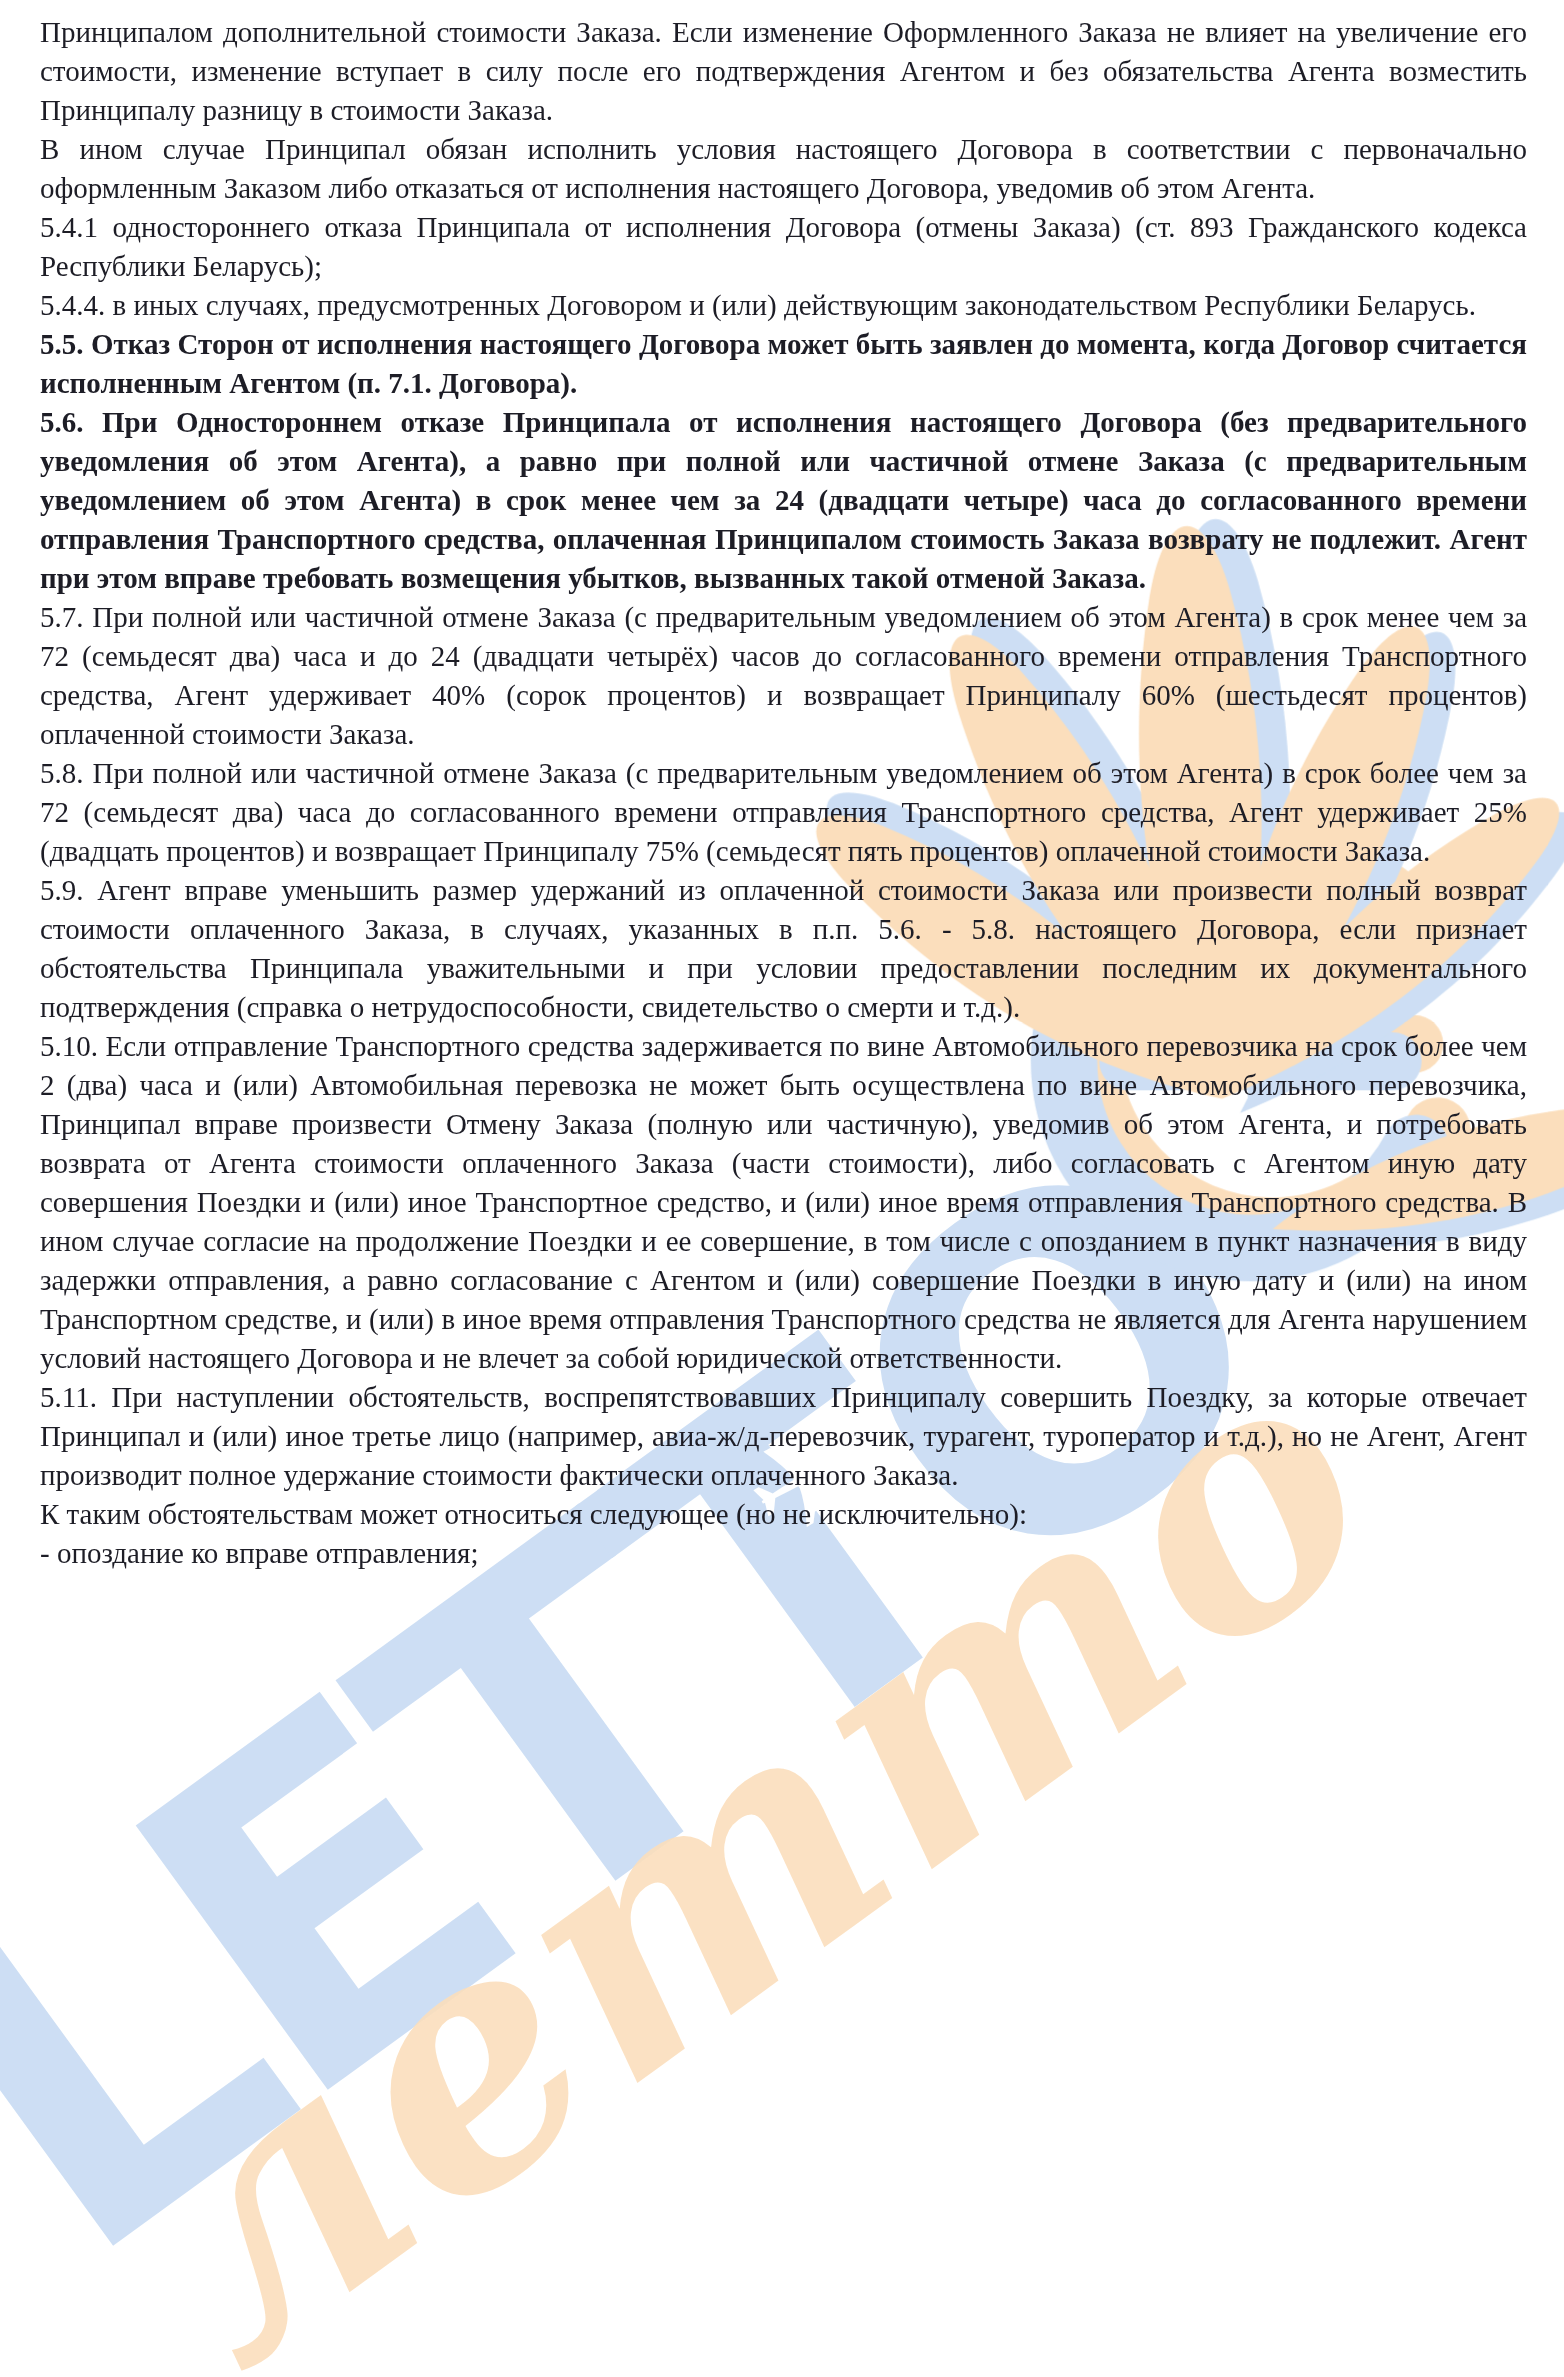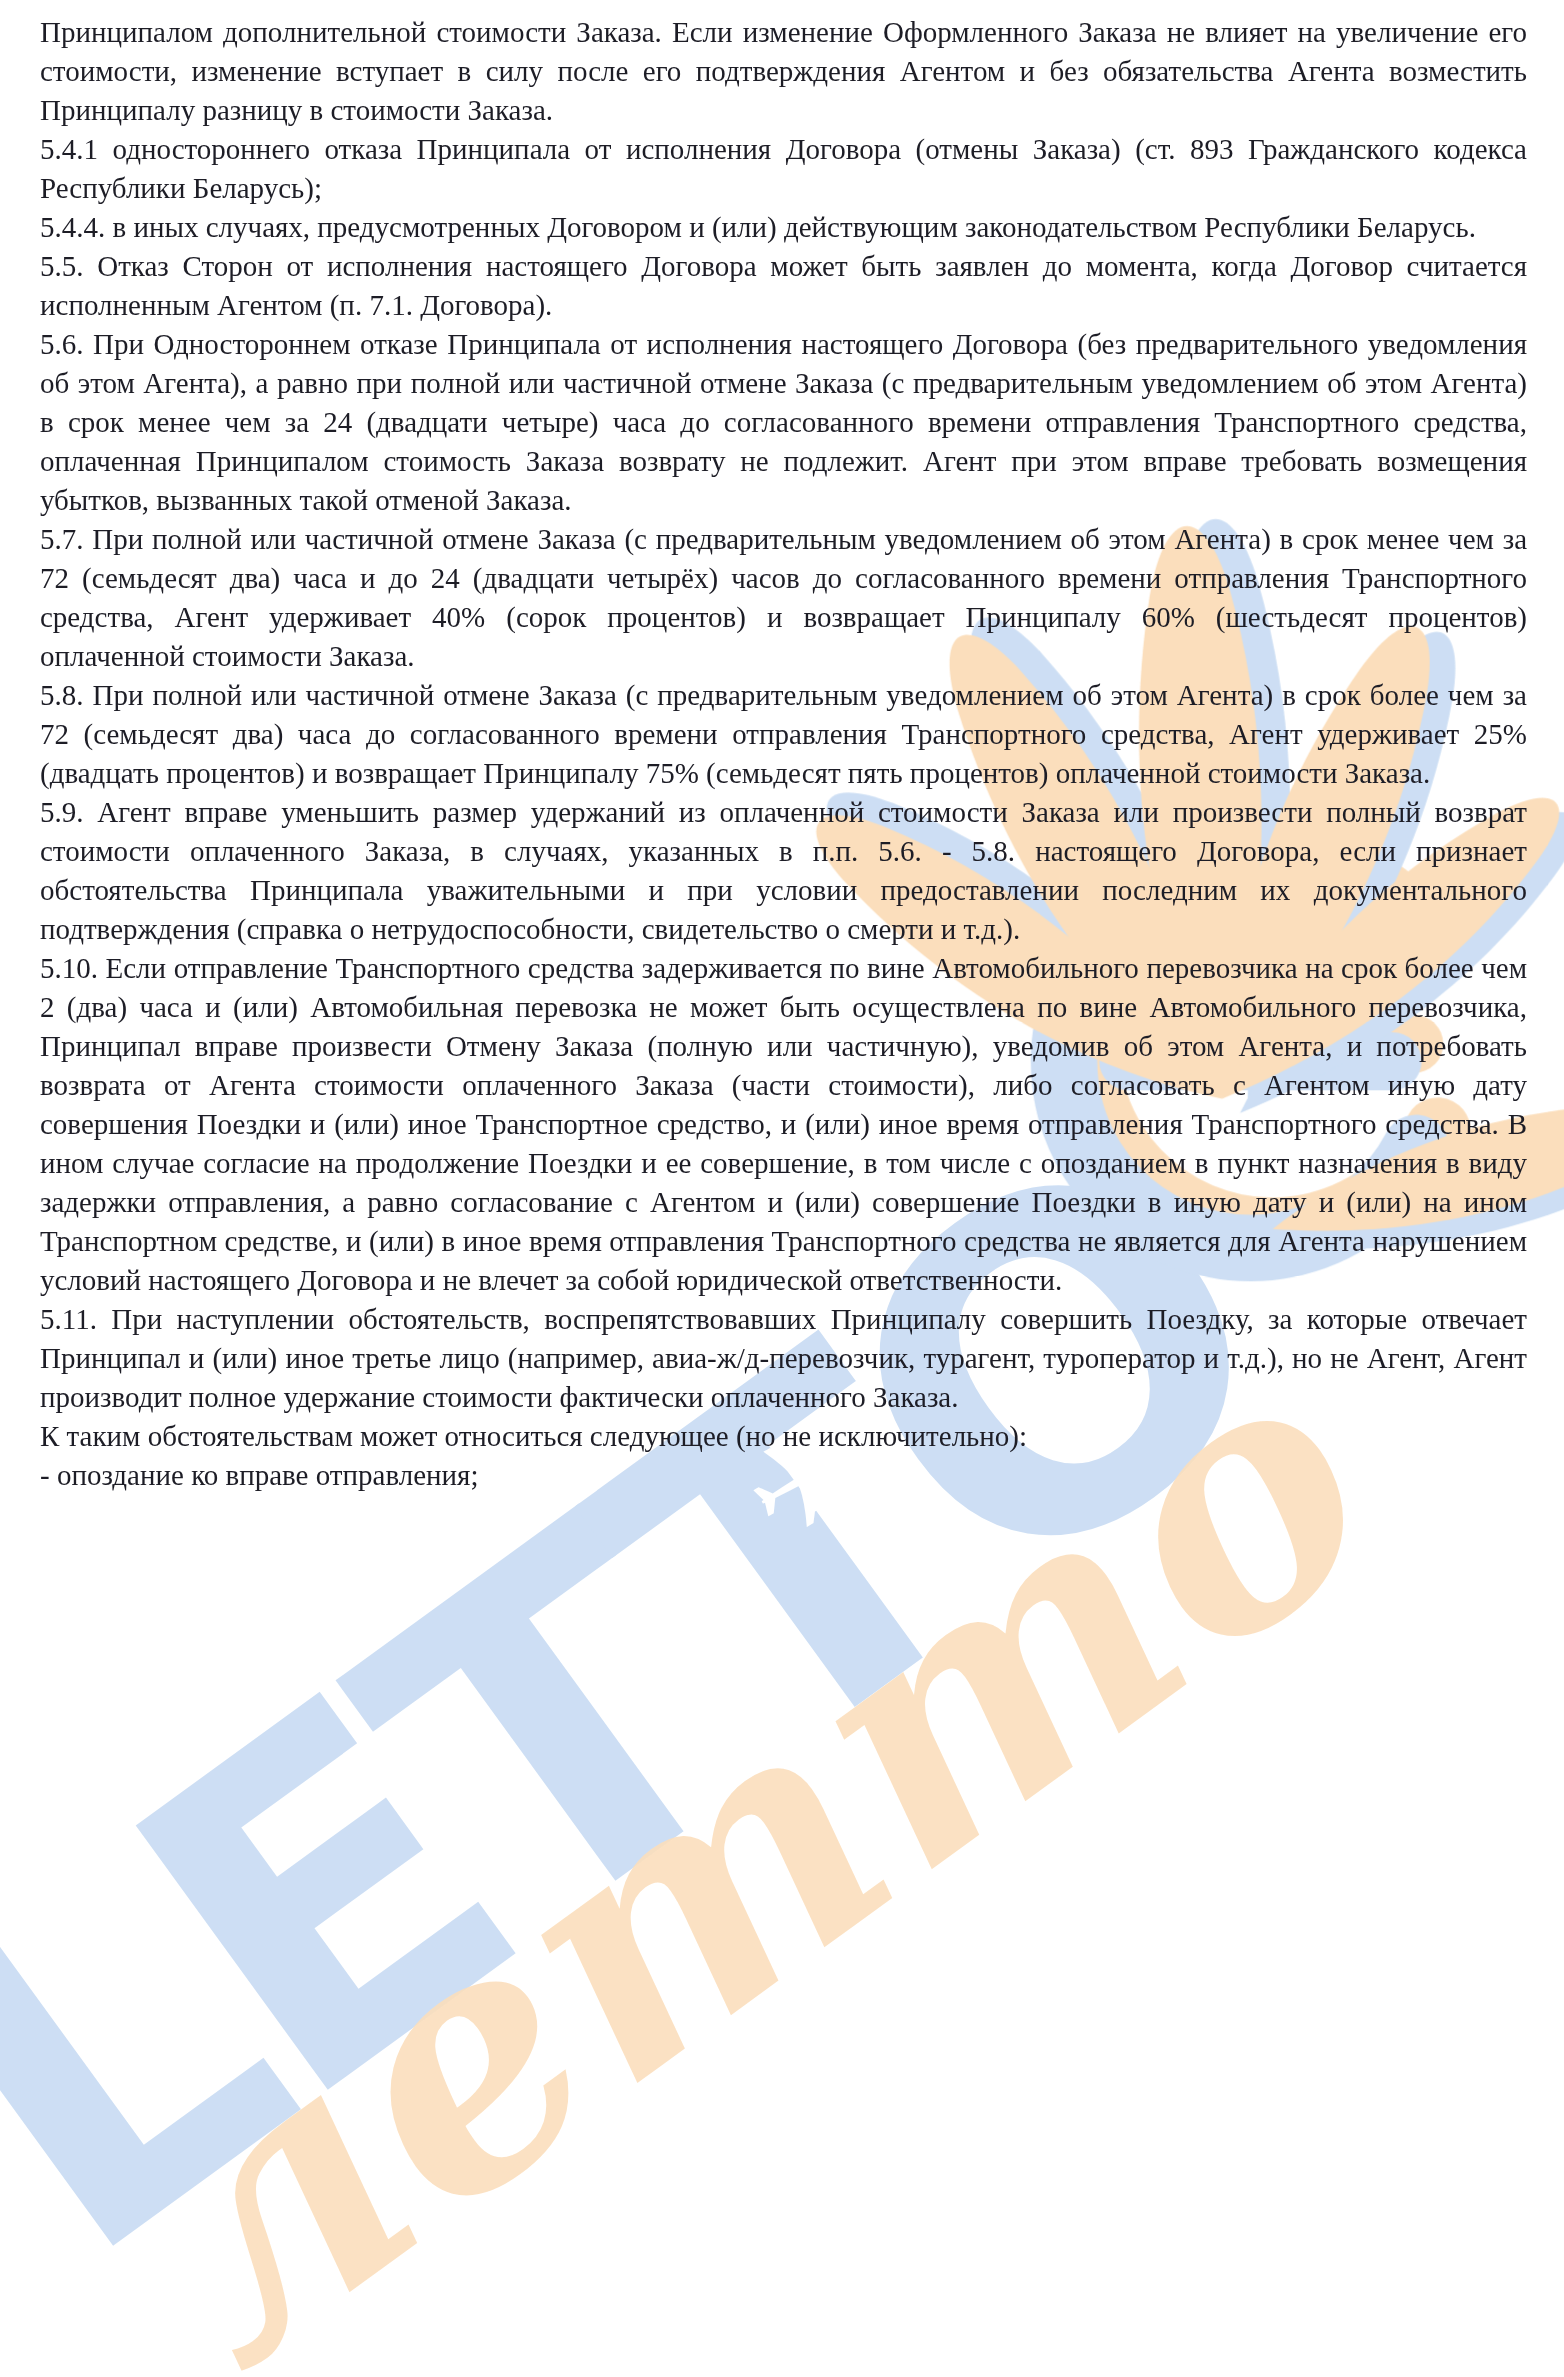--- a/index.html
+++ b/index.html
@@ -23,21 +23,21 @@
   .content{
     position:absolute;left:40px;top:0;width:1487px;
     padding-top:13px;
     z-index:1;
     color:var(--text-color);
     font-size:29px;line-height:39px;
     text-align:justify;
   }
   .content p{margin:0;}
   .gap-a{margin-top:40px;}
-  .gap-b{margin-top:61px;}
+  .gap-b{margin-top:61px;font-weight:bold;}
   .gap-c{margin-top:58px;}
 </style>
 </head>
 <body>
 
 <div class="page">
 
   <svg class="watermark" viewBox="0 0 2164 3288" xmlns="http://www.w3.org/2000/svg" aria-hidden="true">
     <g opacity="0.92">
 
@@ -86,20 +86,21 @@
           <path d="M0 0 C-55 -150 -70 -330 -20 -520 C5 -610 45 -610 62 -520 C95 -330 60 -150 0 0 Z" fill="var(--wm-orange)"></path>
         </g>
       </g>
 
       <text transform="translate(1075 2140) rotate(-30)" font-family="'DejaVu Sans', sans-serif" font-size="175" fill="#ffffff">✈</text>
     </g>
   </svg>
 
   <div class="content">
     <p>Принципалом дополнительной стоимости Заказа. Если изменение Оформленного Заказа не влияет на увеличение его стоимости, изменение вступает в силу после его подтверждения Агентом и без обязательства Агента возместить Принципалу разницу в стоимости Заказа.</p>
+    <p>В ином случае Принципал обязан исполнить условия настоящего Договора в соответствии с первоначально оформленным Заказом либо отказаться от исполнения настоящего Договора, уведомив об этом Агента.</p>
     <p>5.4.1 одностороннего отказа Принципала от исполнения Договора (отмены Заказа) (ст. 893 Гражданского кодекса Республики Беларусь);</p>
     <p>5.4.4. в иных случаях, предусмотренных Договором и (или) действующим законодательством Республики Беларусь.</p>
     <p class="gap-b">5.5. Отказ Сторон от исполнения настоящего Договора может быть заявлен до момента, когда Договор считается исполненным Агентом (п. 7.1. Договора).</p>
     <p class="gap-b">5.6. При Одностороннем отказе Принципала от исполнения настоящего Договора (без предварительного уведомления об этом Агента), а равно при полной или частичной отмене Заказа (с предварительным уведомлением об этом Агента) в срок менее чем за 24 (двадцати четыре) часа до согласованного времени отправления Транспортного средства, оплаченная Принципалом стоимость Заказа возврату не подлежит. Агент при этом вправе требовать возмещения убытков, вызванных такой отменой Заказа.</p>
     <p class="gap-c">5.7. При полной или частичной отмене Заказа (с предварительным уведомлением об этом Агента) в срок менее чем за 72 (семьдесят два) часа и до 24 (двадцати четырёх) часов до согласованного времени отправления Транспортного средства, Агент удерживает 40% (сорок процентов) и возвращает Принципалу 60% (шестьдесят процентов) оплаченной стоимости Заказа.</p>
     <p class="gap-c">5.8. При полной или частичной отмене Заказа (с предварительным уведомлением об этом Агента) в срок более чем за 72 (семьдесят два) часа до согласованного времени отправления Транспортного средства, Агент удерживает 25% (двадцать процентов) и возвращает Принципалу 75% (семьдесят пять процентов) оплаченной стоимости Заказа.</p>
     <p class="gap-c">5.9. Агент вправе уменьшить размер удержаний из оплаченной стоимости Заказа или произвести полный возврат стоимости оплаченного Заказа, в случаях, указанных в п.п. 5.6. - 5.8. настоящего Договора, если признает обстоятельства Принципала уважительными и при условии предоставлении последним их документального подтверждения (справка о нетрудоспособности, свидетельство о смерти и т.д.).</p>
     <p class="gap-c">5.10. Если отправление Транспортного средства задерживается по вине Автомобильного перевозчика на срок более чем 2 (два) часа и (или) Автомобильная перевозка не может быть осуществлена по вине Автомобильного перевозчика, Принципал вправе произвести Отмену Заказа (полную или частичную), уведомив об этом Агента, и потребовать возврата от Агента стоимости оплаченного Заказа (части стоимости), либо согласовать с Агентом иную дату совершения Поездки и (или) иное Транспортное средство, и (или) иное время отправления Транспортного средства. В ином случае согласие на продолжение Поездки и ее совершение, в том числе с опозданием в пункт назначения в виду задержки отправления, а равно согласование с Агентом и (или) совершение Поездки в иную дату и (или) на ином Транспортном средстве, и (или) в иное время отправления Транспортного средства не является для Агента нарушением условий настоящего Договора и не влечет за собой юридической ответственности.</p>
     <p class="gap-c">5.11. При наступлении обстоятельств, воспрепятствовавших Принципалу совершить Поездку, за которые отвечает Принципал и (или) иное третье лицо (например, авиа-ж/д-перевозчик, турагент, туроператор и т.д.), но не Агент, Агент производит полное удержание стоимости фактически оплаченного Заказа.</p>
     <p>К таким обстоятельствам может относиться следующее (но не исключительно):</p>

